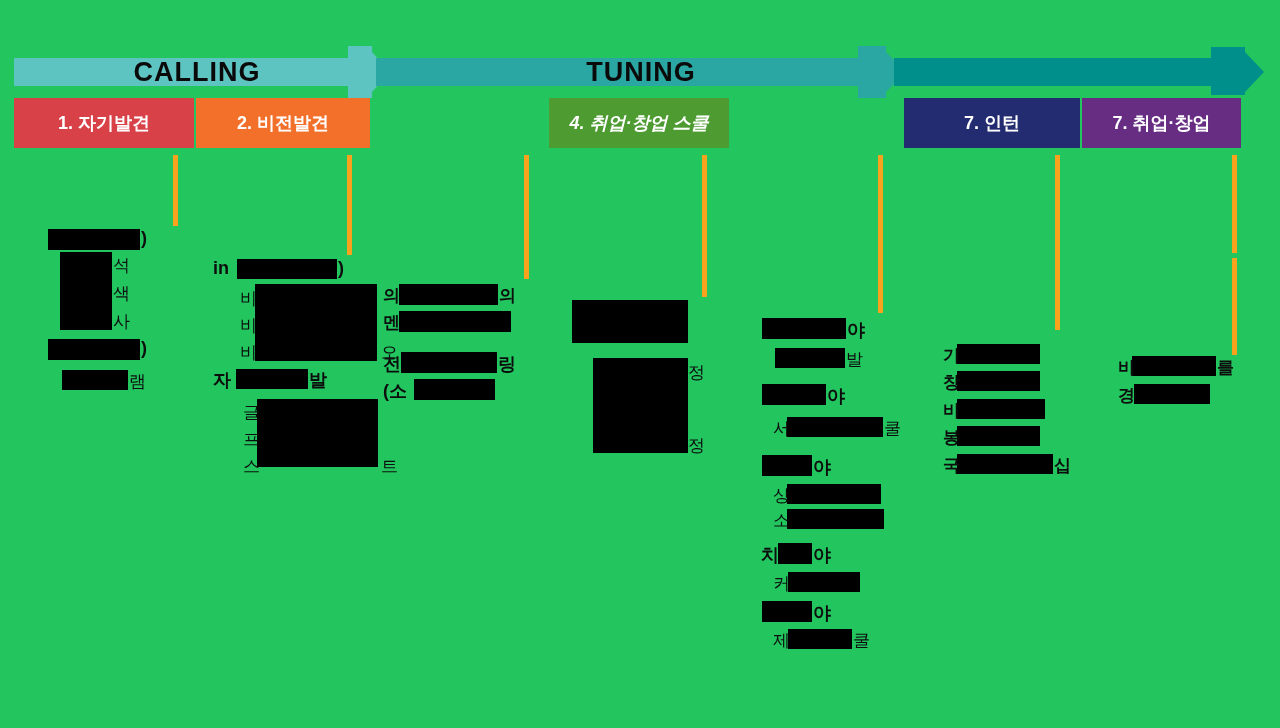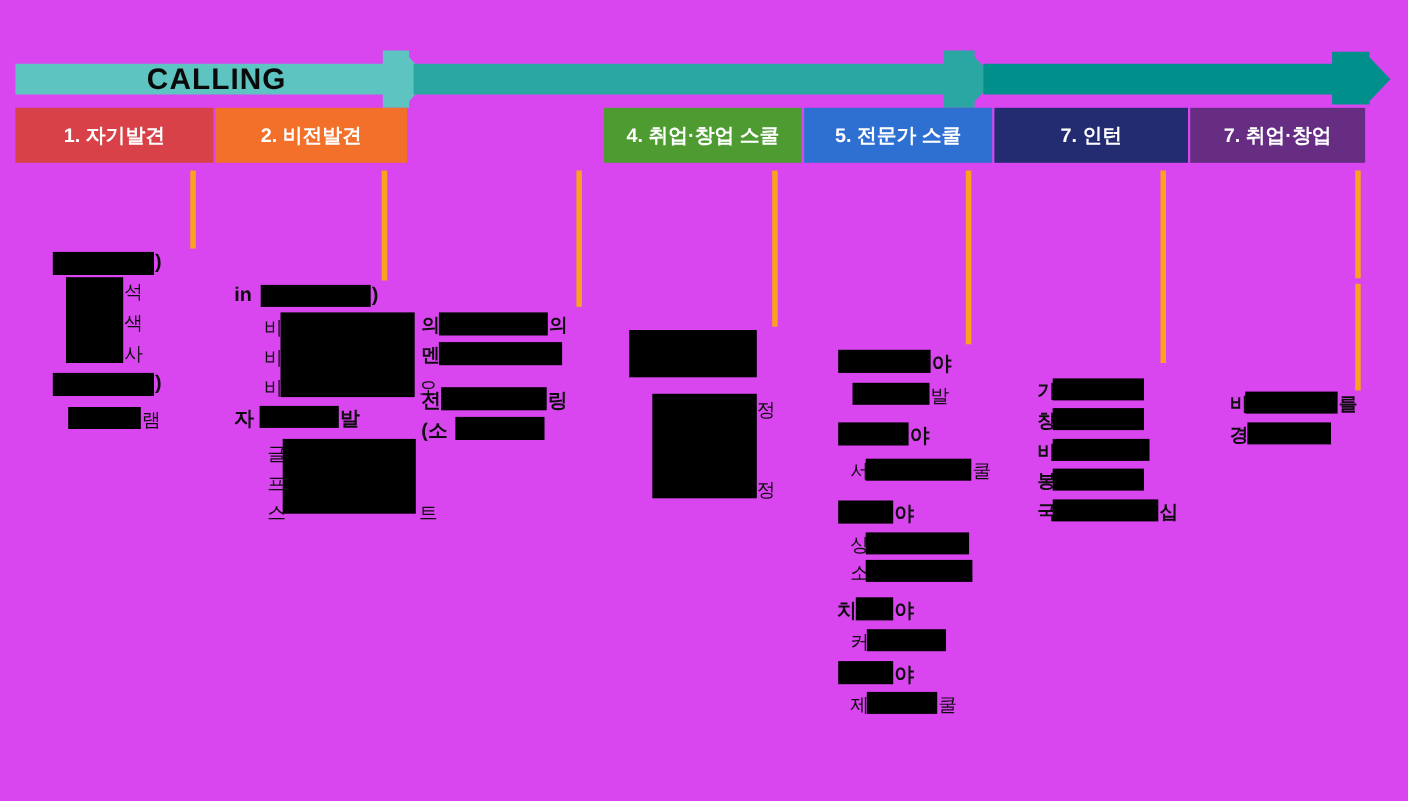--- a/index.html
+++ b/index.html
@@ -1,17 +1,17 @@
 <!DOCTYPE html>
 <html><head>
 <meta charset="utf-8">
 <style>
   html,body{margin:0;padding:0;background:#fff;}
   .stage{
-    position:relative;width:1280px;height:728px;background:#d946ef;
+    position:relative;width:1280px;height:728px;background:#22c55e;
     font-family:"Liberation Sans", sans-serif;color:#0d0d0d;overflow:hidden;
   }
   .abs{position:absolute;}
   svg{display:block;}
   .phase-label{
     position:absolute;top:56px;height:32px;line-height:32px;text-align:center;
     font-size:27px;font-weight:800;letter-spacing:1px;color:#0a0a0a;z-index:3;
   }
   .step-box{
     position:absolute;top:98px;height:50px;display:flex;align-items:center;justify-content:center;
@@ -29,25 +29,25 @@
 
 <div class="stage">
 
   <svg class="abs" style="left:0;top:0;" width="1280" height="110">
     <polygon points="14,58 348,58 348,46 372,46 372,52 390,72 372,92 372,98 348,98 348,86 14,86" fill="#5EC4C1"></polygon>
     <polygon points="376,58 858,58 858,46 886,46 886,52 906,72 886,92 886,98 858,98 858,86 376,86" fill="#2BA7A3"></polygon>
     <polygon points="894,58 1211,58 1211,47 1245,47 1245,52 1264,72 1245,92 1245,95 1211,95 1211,86 894,86" fill="#008F8A"></polygon>
   </svg>
 
   <div class="phase-label" style="left:14px;width:366px;">CALLING</div>
+  <div class="phase-label" style="left:376px;width:530px;">TUNING</div>
 
   <div class="step-box" style="left: 14px; width: 180px; background-color: rgb(216, 65, 72);">1. 자기발견</div>
   <div class="step-box" style="left: 196px; width: 174px; background-color: rgb(242, 112, 42);">2. 비전발견</div>
-  <div class="step-box" style="left: 549px; width: 180px; background-color: rgb(77, 155, 49);">4. 취업·창업 스쿨</div>
-  <div class="step-box" style="left: 731px; width: 171px; background-color: rgb(46, 112, 210);">5. 전문가 스쿨</div>
+  <div class="step-box" style="left: 549px; width: 180px; background-color: rgb(77, 155, 49); font-style: italic;">4. 취업·창업 스쿨</div>
   <div class="step-box" style="left: 904px; width: 176px; background-color: rgb(35, 44, 112);">7. 인턴</div>
   <div class="step-box" style="left: 1082px; width: 159px; background-color: rgb(102, 45, 131);">7. 취업·창업</div>
 
   <div class="connector" style="left: 173px; top: 155px; height: 71px; background-color: rgb(249, 162, 30);"></div>
   <div class="connector" style="left: 347px; top: 155px; height: 100px; background-color: rgb(249, 162, 30);"></div>
   <div class="connector" style="left: 524px; top: 155px; height: 124px; background-color: rgb(249, 162, 30);"></div>
   <div class="connector" style="left: 702px; top: 155px; height: 142px; background-color: rgb(249, 162, 30);"></div>
   <div class="connector" style="left: 878px; top: 155px; height: 158px; background-color: rgb(249, 162, 30);"></div>
   <div class="connector" style="left: 1055px; top: 155px; height: 175px; background-color: rgb(249, 162, 30);"></div>
   <div class="connector" style="left: 1232px; top: 155px; height: 98px; background-color: rgb(249, 162, 30);"></div>

